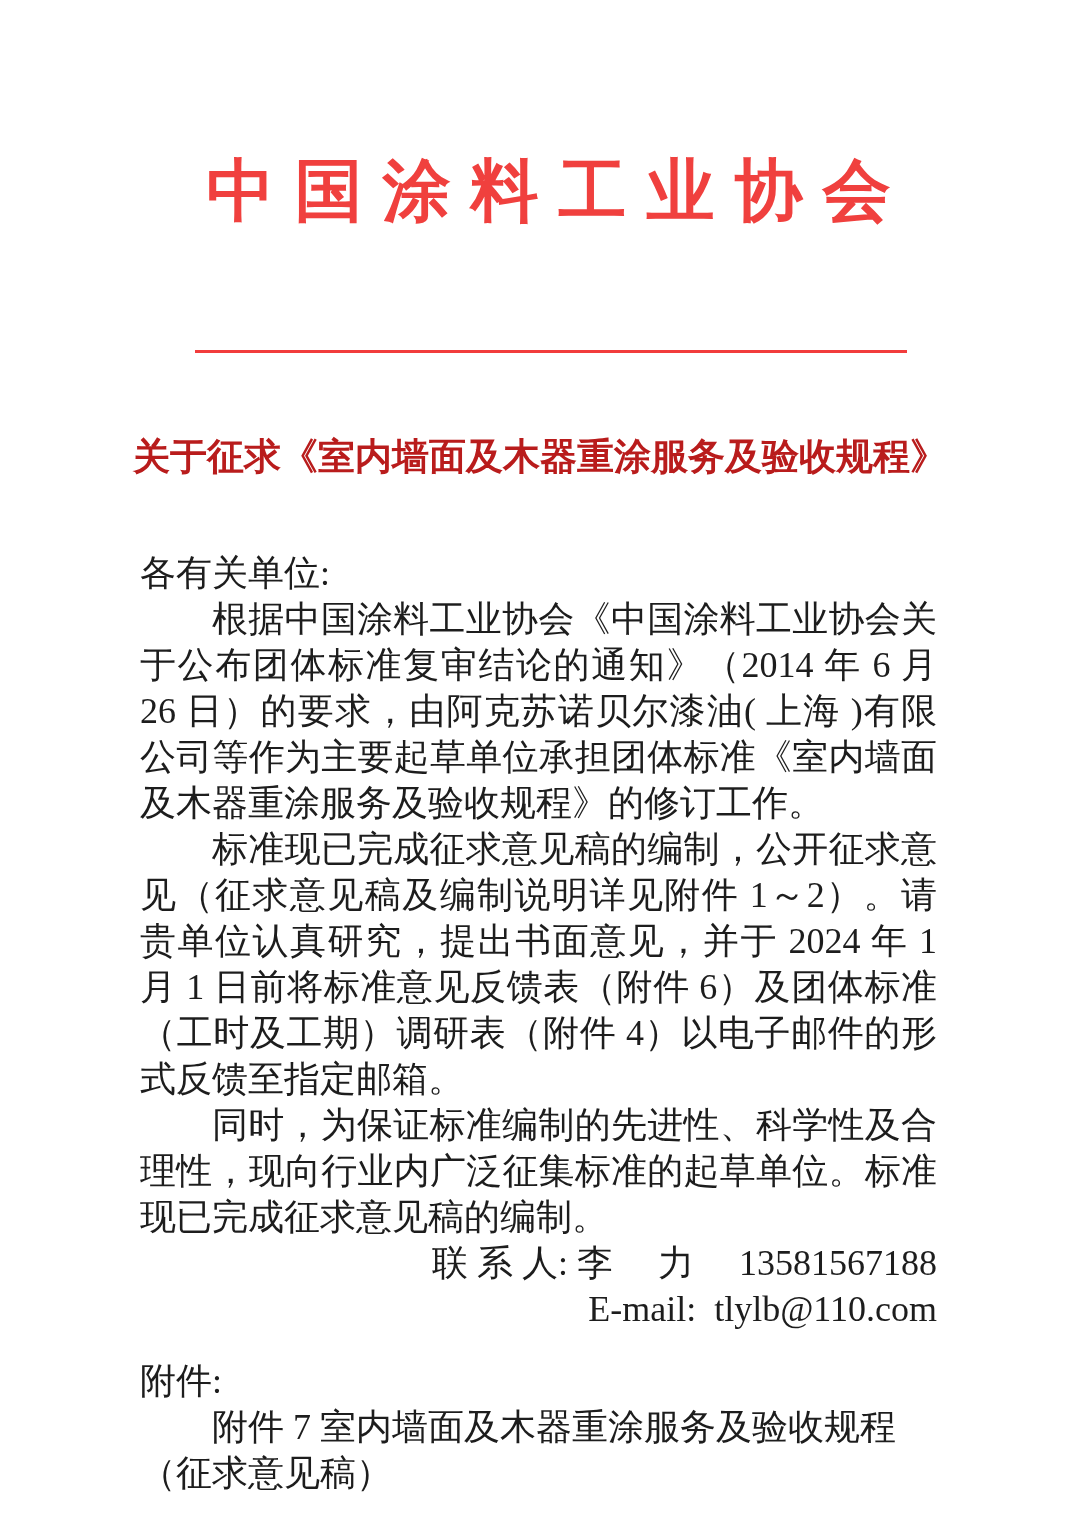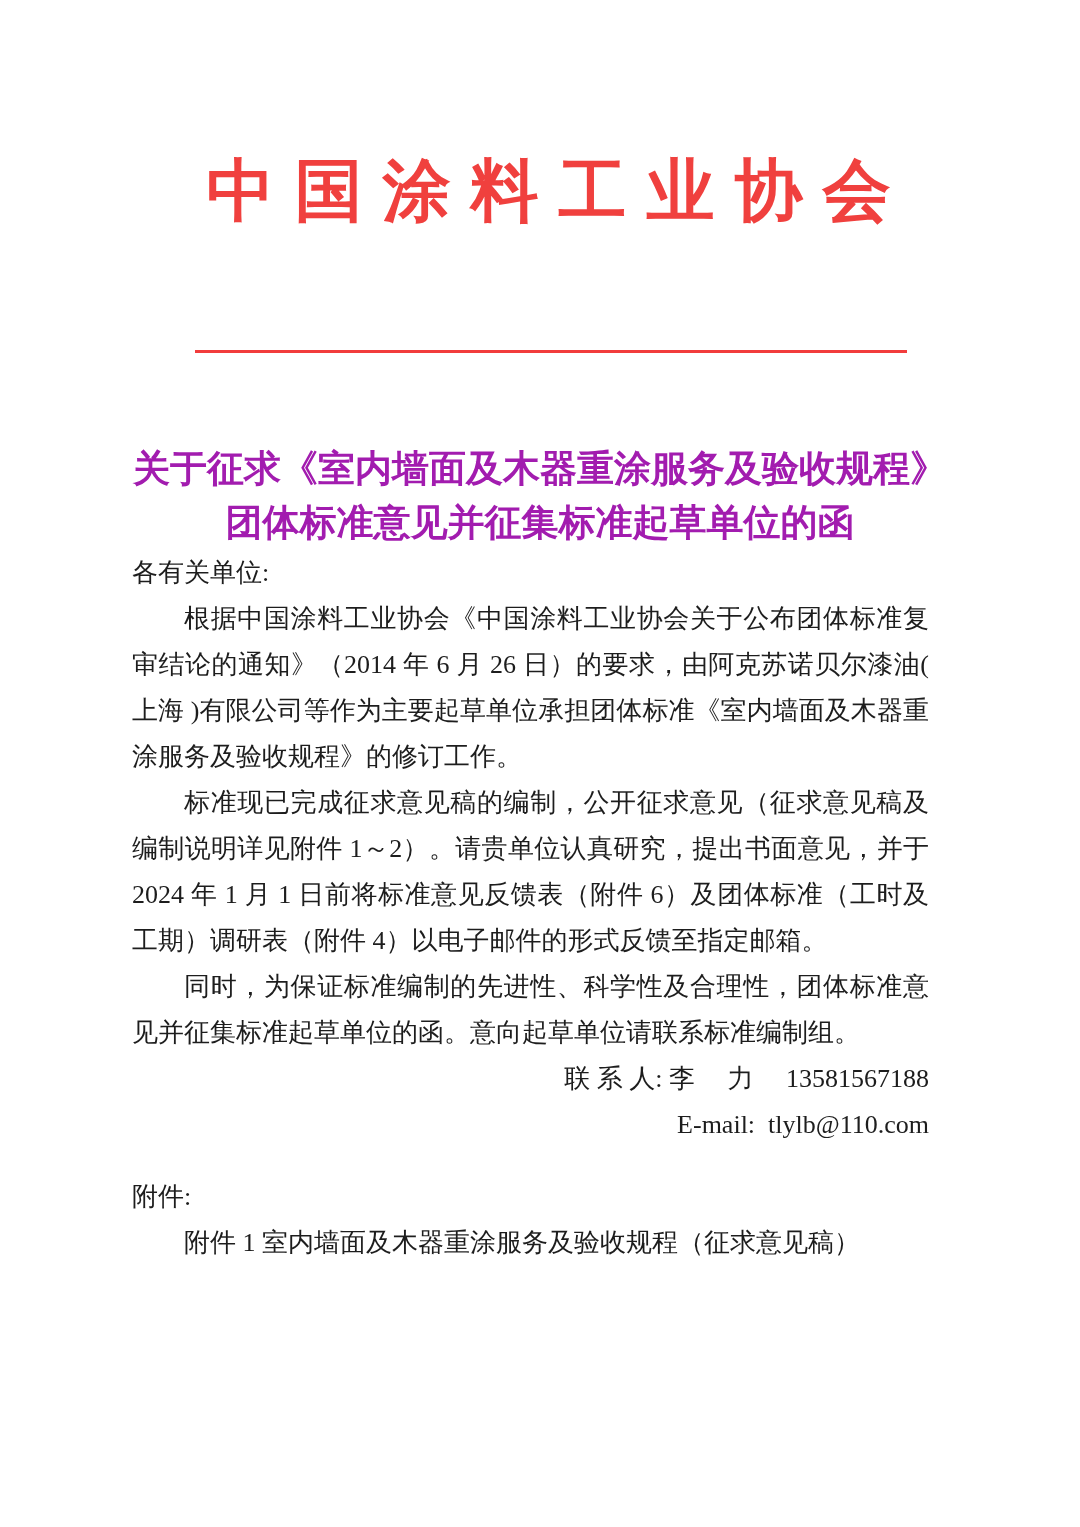--- a/index.html
+++ b/index.html
@@ -36,34 +36,34 @@
     left: 195px;
     width: 712px;
     height: 3px;
     background: #f23c3c;
   }
   .doc-title {
     position: absolute;
     top: 430px;
     left: 60px;
     right: 60px;
-    margin: 12px;
+    margin: 0;
     text-align: center;
     font-size: 37px;
     line-height: 54px;
     font-weight: bold;
-    color: #a21caf;
+    color: #b91c1c;
   }
   .title-line { display: block; }
   .letter-body {
     position: absolute;
     top: 550px;
-    left: 132px;
+    left: 140px;
     width: 797px;
-    font-size: 26px;
+    font-size: 36px;
     line-height: 46px;
     text-align: justify;
     text-justify: inter-character;
   }
   .letter-body p { margin: 0; }
   .para    { text-indent: 2em; }
   .contact { text-indent: 2em; white-space: pre-wrap; text-align: right; }
   .attachments { margin-top: 26px; }
   .att-label { text-align: left; }
   .att-item  { text-indent: 2em; text-align: left; }
@@ -72,36 +72,35 @@
 <body>
 
 <div class="page">
 
   <div class="letterhead">中国涂料工业协会</div>
 
   <div class="divider"></div>
 
   <h1 class="doc-title">
     <span class="title-line">关于征求《室内墙面及木器重涂服务及验收规程》</span>
-    <span class="title-line">团体标准意见并征集标准起草单位的函</span>
   </h1>
 
   <div class="letter-body">
 
     <p class="salutation">各有关单位:</p>
 
     <p class="para">根据中国涂料工业协会《中国涂料工业协会关于公布团体标准复审结论的通知》（2014 年 6 月 26 日）的要求，由阿克苏诺贝尔漆油( 上海 )有限公司等作为主要起草单位承担团体标准《室内墙面及木器重涂服务及验收规程》的修订工作。</p>
 
     <p class="para">标准现已完成征求意见稿的编制，公开征求意见（征求意见稿及编制说明详见附件 1～2）。请贵单位认真研究，提出书面意见，并于 2024 年 1 月 1 日前将标准意见反馈表（附件 6）及团体标准（工时及工期）调研表（附件 4）以电子邮件的形式反馈至指定邮箱。</p>
 
-    <p class="para">同时，为保证标准编制的先进性、科学性及合理性，团体标准意见并征集标准起草单位的函。意向起草单位请联系标准编制组。</p>
+    <p class="para">同时，为保证标准编制的先进性、科学性及合理性，现向行业内广泛征集标准的起草单位。标准现已完成征求意见稿的编制。</p>
 
     <p class="contact">联 系 人: 李　 力　 13581567188</p>
 
     <p class="contact">E-mail:  tlylb@110.com</p>
 
     <div class="attachments">
       <p class="att-label">附件:</p>
-      <p class="att-item">附件 1 室内墙面及木器重涂服务及验收规程（征求意见稿）</p>
+      <p class="att-item">附件 7 室内墙面及木器重涂服务及验收规程（征求意见稿）</p>
     </div>
 
   </div>
 </div>
 
 </body></html>

